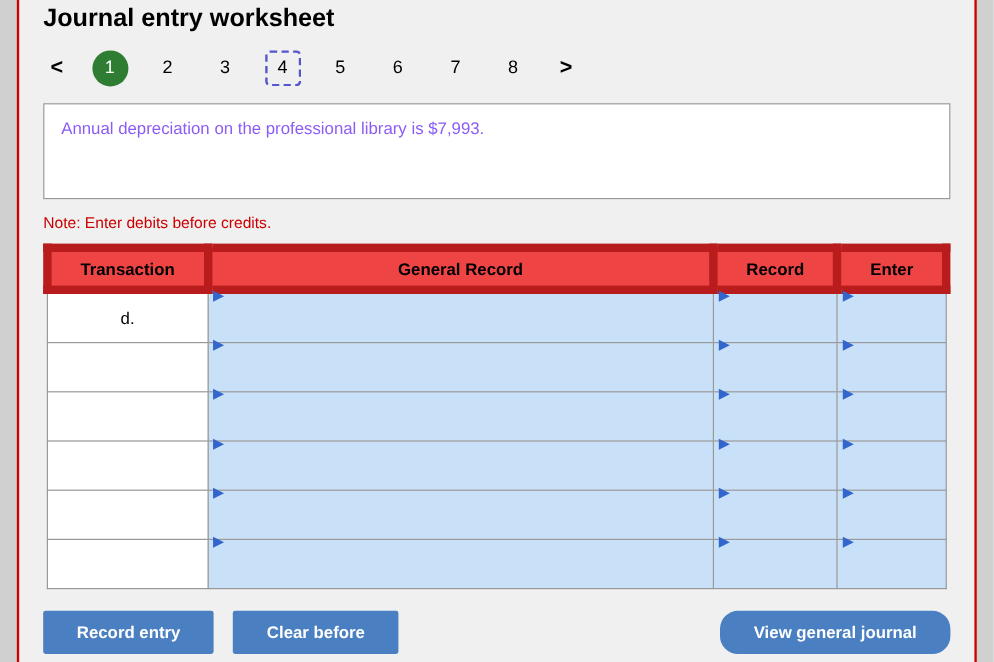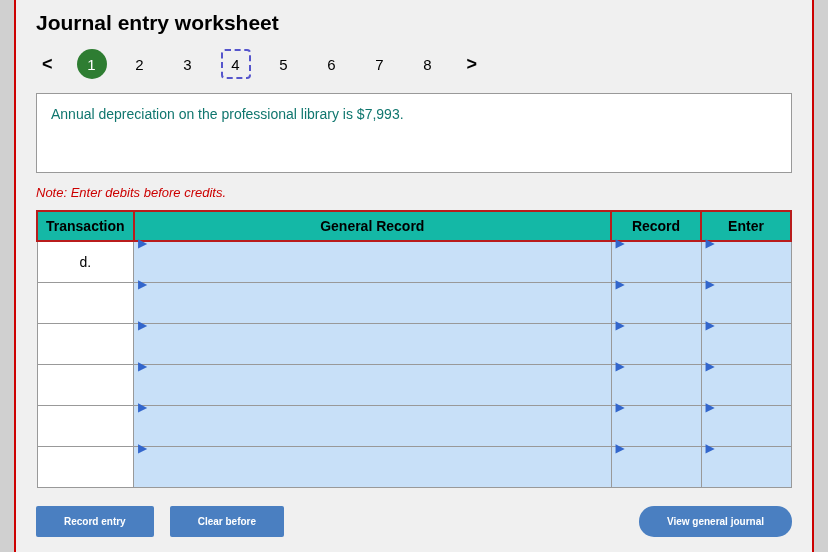--- a/index.html
+++ b/index.html
@@ -60,40 +60,39 @@
       border: 2px dashed #5555cc;
       color: #000;
       border-radius: 4px;
     }
     .description-box {
       background: #fff;
       border: 1px solid #999;
       padding: 12px 14px;
       min-height: 80px;
       margin-bottom: 12px;
-      color: #0f766e;
+      color: #8b5cf6;
       font-size: 14px;
     }
     .note {
       color: #cc0000;
       font-size: 13px;
       margin-bottom: 10px;
-      font-style: italic;
     }
     
     .journal-table {
       width: 100%;
       border-collapse: collapse;
       border: 1px solid #666;
       margin-bottom: 18px;
     }
     .journal-table th {
-      background: #14b8a6;
-      border: 2px solid #b91c1c;
-      padding: 6px 8px;
+      background: #ef4444;
+      border: 7px solid #b91c1c;
+      padding: 6px 24px;
       text-align: center;
       font-weight: bold;
       color: #000;
     }
     .journal-table td {
       border: 1px solid #999;
       padding: 0;
       height: 28px;
     }
     .journal-table td.trans-cell {
@@ -122,21 +121,21 @@
       font-size: 12px;
       padding-left: 4px;
     }
     .buttons-row {
       display: flex;
       gap: 16px;
       align-items: center;
     }
     .btn {
       padding: 10px 28px;
-      font-size: 10px;
+      font-size: 14px;
       font-weight: bold;
       color: #fff;
       background: #4a7fc1;
       border: none;
       cursor: pointer;
       border-radius: 2px;
     }
     .btn-right {
       margin-left: auto;
       border-radius: 15px;

